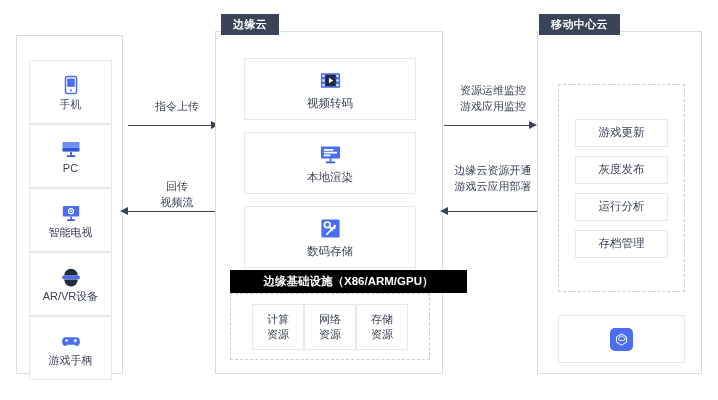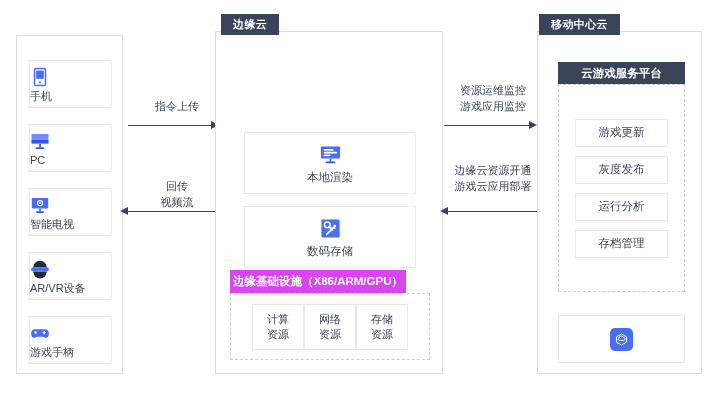--- a/index.html
+++ b/index.html
@@ -40,26 +40,27 @@
     z-index: 5;
   }
 
   
   #left-panel { left: 16px; top: 35px; width: 107px; height: 339px; }
 
   .device-card {
     position: absolute;
     left: 12px;
     width: 83px;
-    height: 48px;
+    height: 64px;
     border: 1px solid #e6e8ec;
     box-sizing: border-box;
     background: #fff;
     display: flex;
     flex-direction: column;
+    align-items: center;
     justify-content: center;
     gap: 4px;
   }
   .device-card .lbl {
     font-size: 11px;
     color: #3b4354;
     line-height: 1;
     white-space: nowrap;
   }
   .ico { width: 20px; height: 20px; display: block; }
@@ -108,23 +109,23 @@
     justify-content: center;
     gap: 6px;
   }
   .svc-card .lbl { font-size: 11.5px; color: #3b4354; line-height: 1; }
   .ico-lg { width: 23px; height: 23px; display: block; }
 
   .infra-header {
     position: absolute;
     left: 14px;
     top: 238px;
-    width: 176px;
+    width: 237px;
     height: 23px;
-    background: #d946ef;
+    background: #000000;
     color: #fff;
     font-size: 11.5px;
     font-weight: bold;
     display: flex;
     align-items: center;
     justify-content: center;
     box-sizing: border-box;
   }
   .infra-body {
     position: absolute;
@@ -303,20 +304,38 @@
   <div class="arrow-line" style="left:8px; width:87px;"></div>
   <div class="arrow-head left" style="left:0;"></div>
 </div>
 
 <div class="panel-tab" style="left:221px; top:14px;">
   <span>边缘云</span>
 </div>
 
 <div class="panel" id="middle-panel">
 
+  <div class="svc-card" style="top:26px">
+    <span class="ico-lg">
+      <svg viewBox="0 0 24 24" width="23" height="23">
+        <rect x="2" y="4.5" width="20" height="15" rx="1" fill="#4a6ef0"></rect>
+        <g fill="#ffffff">
+          <rect x="3.6" y="6.1" width="2.2" height="2.1"></rect>
+          <rect x="3.6" y="10.9" width="2.2" height="2.1"></rect>
+          <rect x="3.6" y="15.7" width="2.2" height="2.1"></rect>
+          <rect x="18.2" y="6.1" width="2.2" height="2.1"></rect>
+          <rect x="18.2" y="10.9" width="2.2" height="2.1"></rect>
+          <rect x="18.2" y="15.7" width="2.2" height="2.1"></rect>
+        </g>
+        <rect x="6.6" y="6.1" width="10.8" height="11.8" fill="#1f2a3d"></rect>
+        <path d="M10.4 9.1l4.6 2.9-4.6 2.9z" fill="#ffffff"></path>
+      </svg>
+    </span>
+    <span class="lbl">视频转码</span>
+  </div>
 
   <div class="svc-card" style="top:100px">
     <span class="ico-lg">
       <svg viewBox="0 0 24 24" width="23" height="23">
         <rect x="2" y="3.6" width="20" height="12.6" rx="1.2" fill="#4a6ef0"></rect>
         <g fill="#ffffff">
           <rect x="5" y="6.3" width="10" height="1.8" rx=".5"></rect>
           <rect x="5" y="9.2" width="14" height="1.8" rx=".5"></rect>
           <rect x="5" y="12.1" width="7" height="1.8" rx=".5"></rect>
         </g>
@@ -377,23 +396,20 @@
   <div class="arrow-line" style="left:8px; width:90px;"></div>
   <div class="arrow-head left" style="left:0;"></div>
 </div>
 
 <div class="panel-tab" style="left:539px; top:14px;">
   <span>移动中心云</span>
 </div>
 
 <div class="panel" id="right-panel">
 
-  <div class="plat-header">
-    <span>云游戏服务平台</span>
-  </div>
 
   <div class="plat-body">
     <div class="plat-item">
       <span>游戏更新</span>
     </div>
     <div class="plat-item">
       <span>灰度发布</span>
     </div>
     <div class="plat-item">
       <span>运行分析</span>

